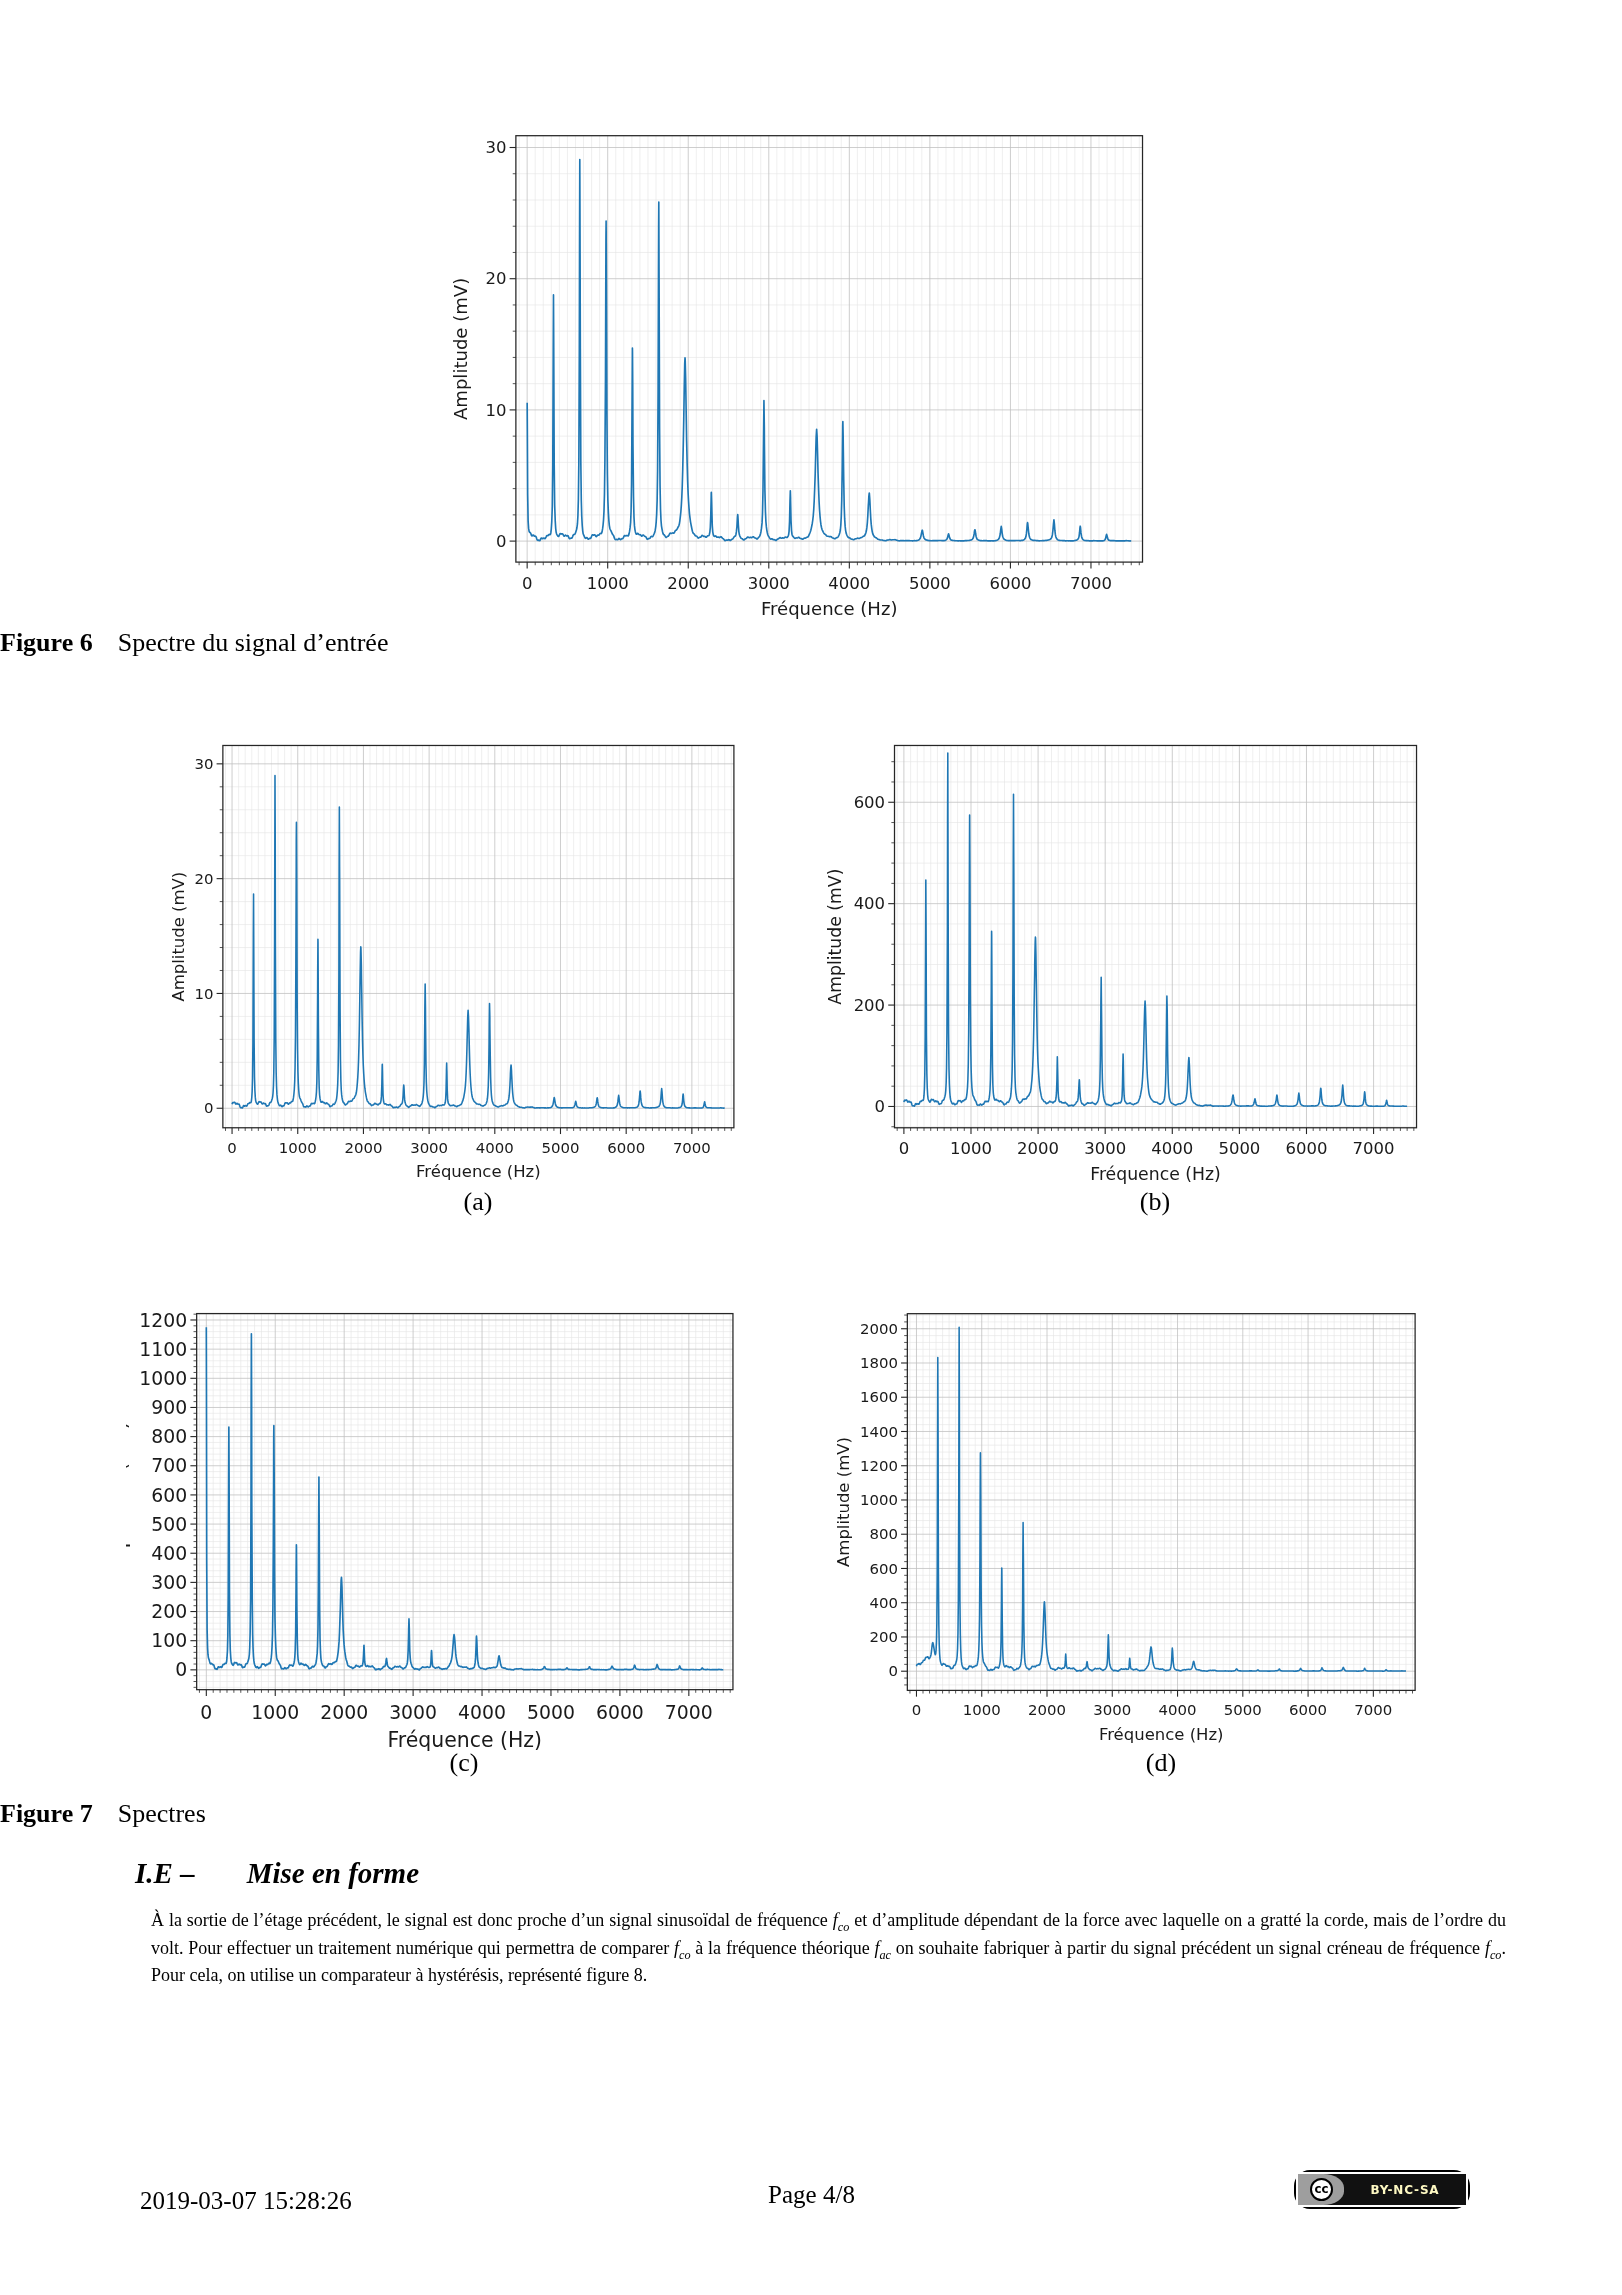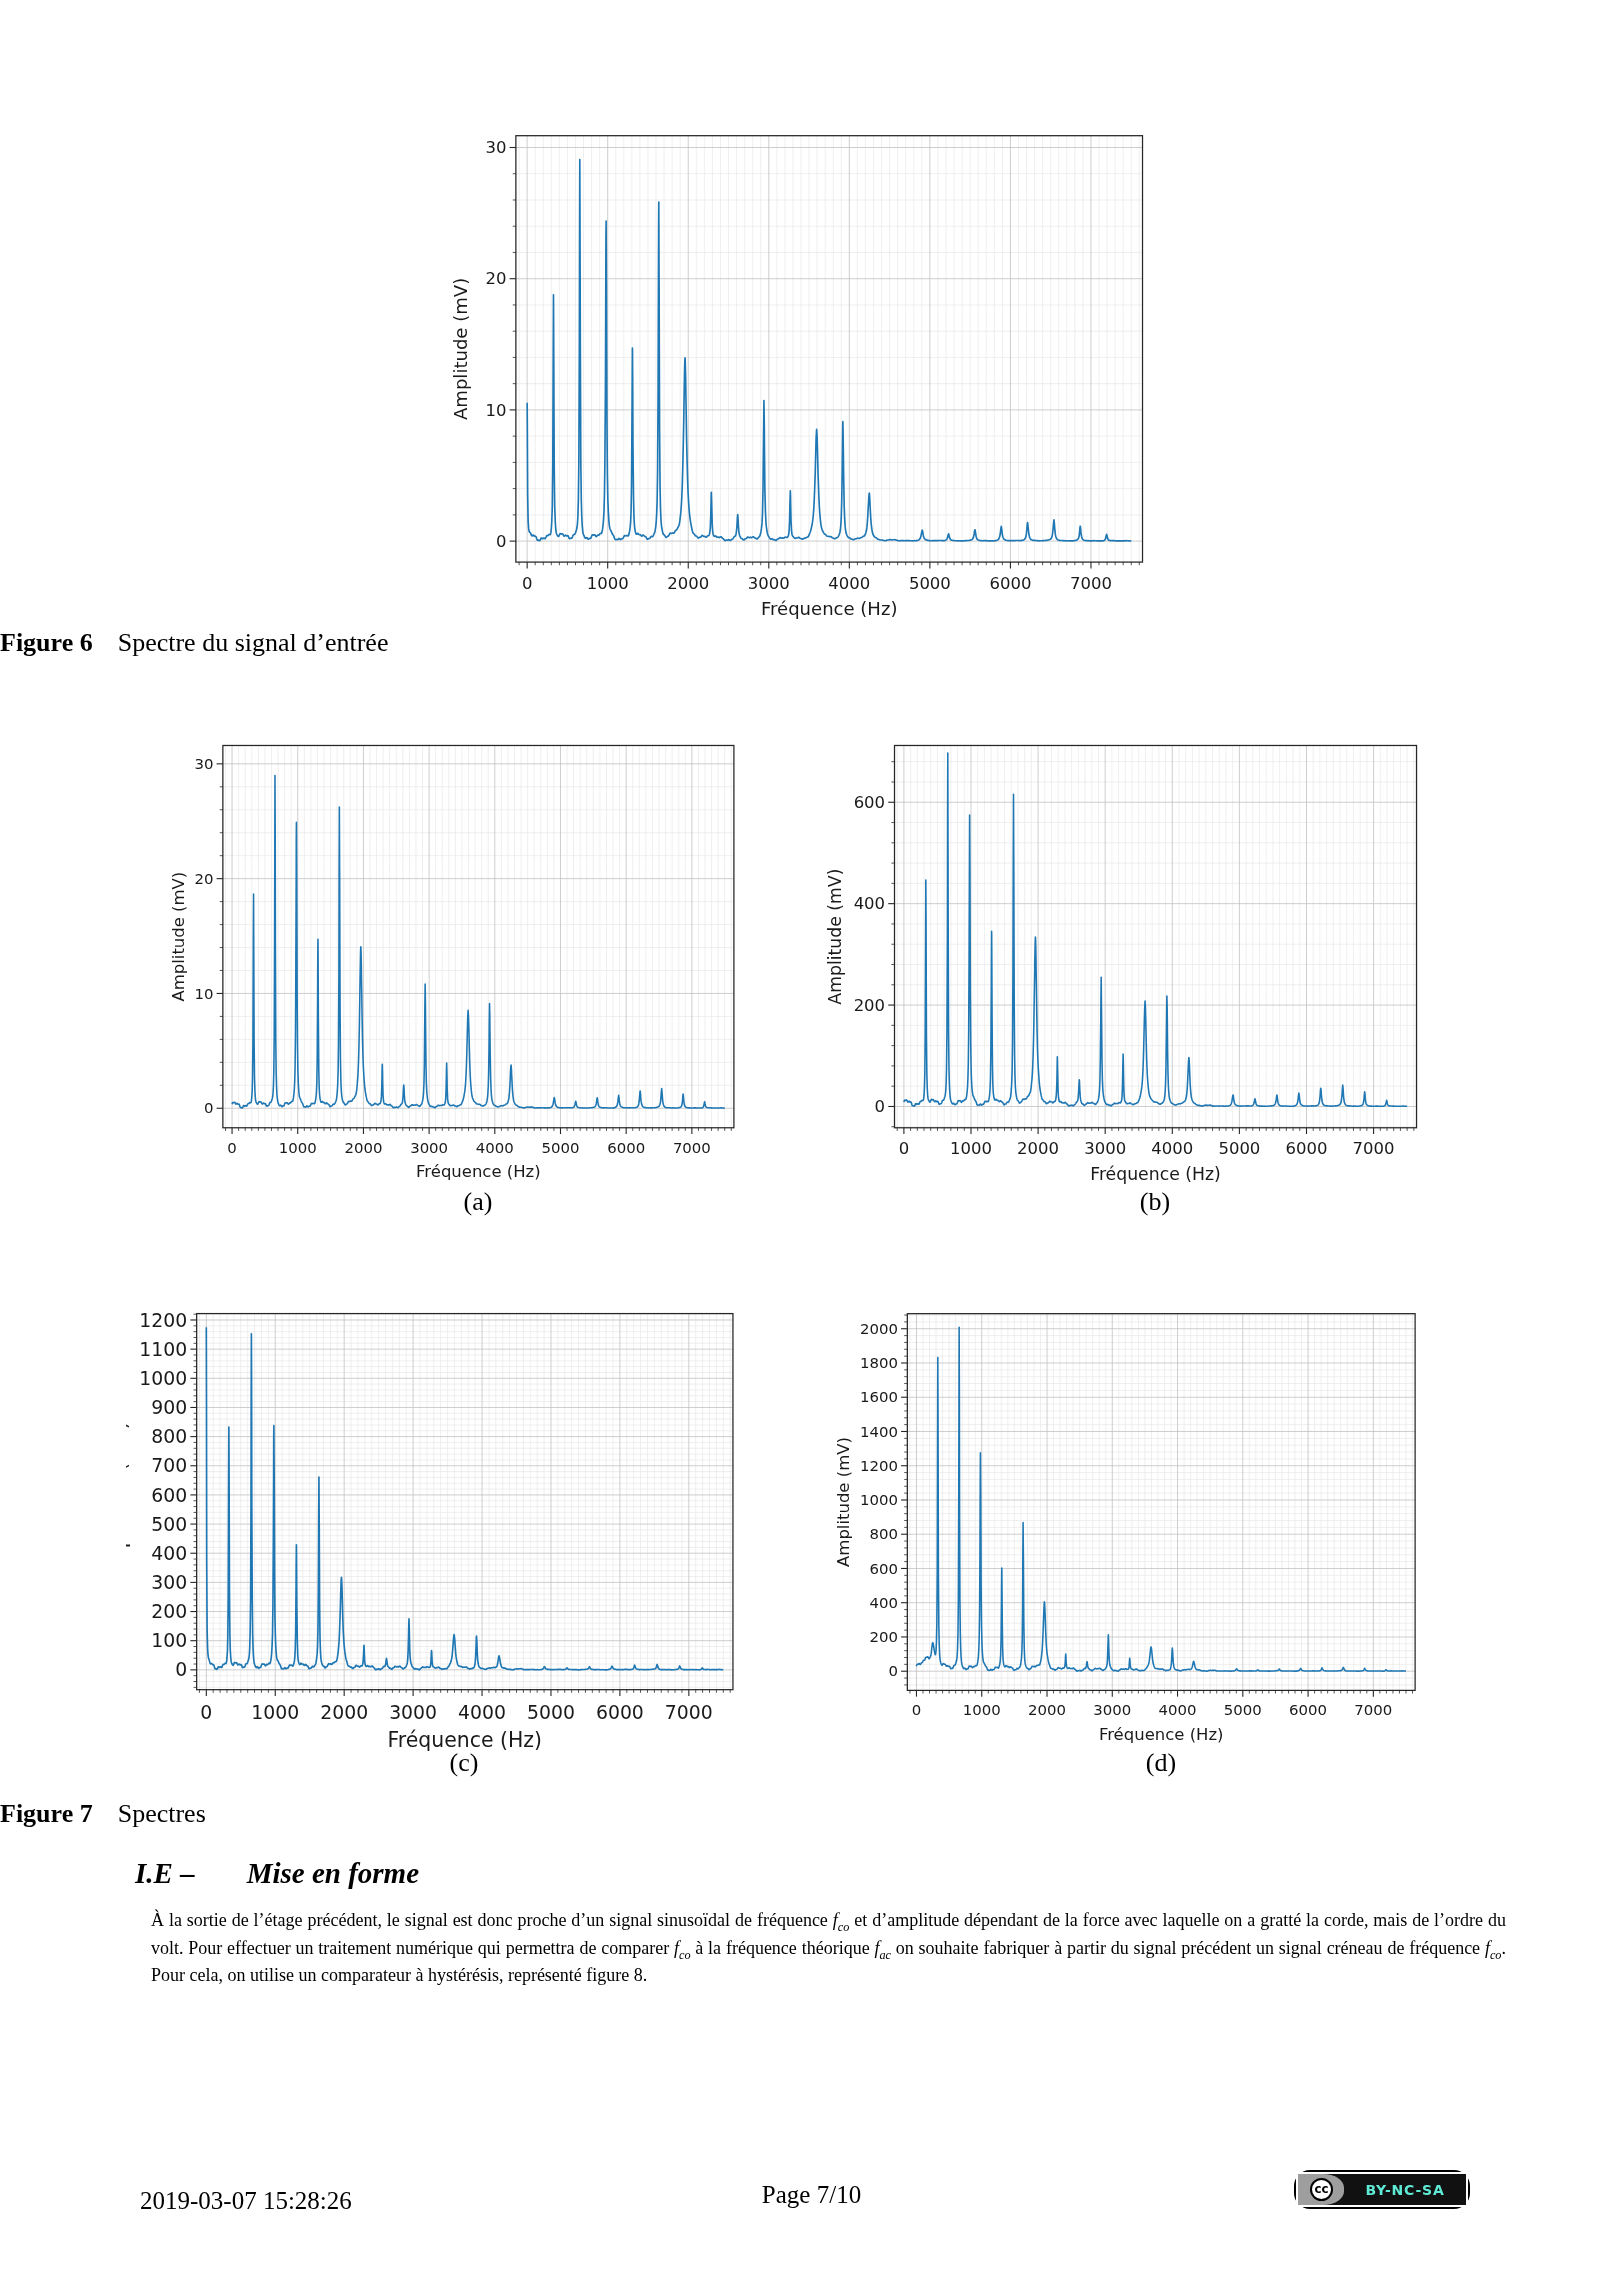--- a/index.html
+++ b/index.html
@@ -23,22 +23,22 @@
   .cc-badge{position:absolute;left:1294px;top:2170px;width:176px;height:39px;
             background:#000;padding:2.4px;box-sizing:border-box;border-radius:16px;}
   .cc-inner{width:100%;height:100%;background:#111;border:2.4px solid #fff;
             display:flex;align-items:center;box-sizing:border-box;}
   .cc-logo-wrap{width:46px;height:100%;background:#9e9e9e;display:flex;align-items:center;
                 justify-content:center;border-radius:0 45% 45% 0;}
   .cc-circle{width:23.6px;height:23.6px;border-radius:50%;background:#fff;border:2.4px solid #000;
              display:flex;align-items:center;justify-content:center;
              font-family:"DejaVu Sans",sans-serif;font-weight:bold;font-size:11.8px;color:#000;
              box-sizing:border-box;line-height:1;}
-  .cc-text{flex:1;text-align:center;color:#5eead4;font-family:"DejaVu Sans",sans-serif;
-           font-weight:bold;font-size:14px;letter-spacing:0.8px;}
+  .cc-text{flex:1;text-align:center;color:#fef9c3;font-family:"DejaVu Sans",sans-serif;
+           font-weight:bold;font-size:12px;letter-spacing:0.8px;}
 </style>
 </head>
 <body>
 
 <div class="page">
 
   <div id="c-fig6" class="chart" style="left:424px;top:79px;width:746px;height:550px"><svg width="746" height="550" viewBox="0 0 950 700">
         <line x1="121.10282776349615" y1="72" x2="121.10282776349615" y2="615" stroke="#e5e5e5" stroke-width="0.8"></line>
         <line x1="121.10282776349615" y1="615" x2="121.10282776349615" y2="619" stroke="#262626" stroke-width="1"></line>
         <line x1="141.61696658097685" y1="72" x2="141.61696658097685" y2="615" stroke="#e5e5e5" stroke-width="0.8"></line>
@@ -1299,21 +1299,21 @@
     <span class="cap-label">Figure 7</span><span class="cap-text">Spectres</span>
   </div>
 
   <div class="section-heading">
     <span>I.E –</span><span class="sec-title">Mise en forme</span>
   </div>
 
   <div class="body-par">À la sortie de l’étage précédent, le signal est donc proche d’un signal sinusoïdal de fréquence <span class="mvar"><i>f</i><sub>co</sub></span> et d’amplitude dépendant de la force avec laquelle on a gratté la corde, mais de l’ordre du volt. Pour effectuer un traitement numérique qui permettra de comparer <span class="mvar"><i>f</i><sub>co</sub></span> à la fréquence théorique <span class="mvar"><i>f</i><sub>ac</sub></span> on souhaite fabriquer à partir du signal précédent un signal créneau de fréquence <span class="mvar"><i>f</i><sub>co</sub></span>. Pour cela, on utilise un comparateur à hystérésis, représenté figure 8.</div>
 
   <div class="footer-timestamp">2019-03-07 15:28:26</div>
-  <div class="footer-page">Page 7/10</div>
+  <div class="footer-page">Page 4/8</div>
 
   <div class="cc-badge">
     <div class="cc-inner">
       <span class="cc-logo-wrap">
         <span class="cc-circle">cc</span>
       </span>
       <span class="cc-text">BY-NC-SA</span>
     </div>
   </div>
 

